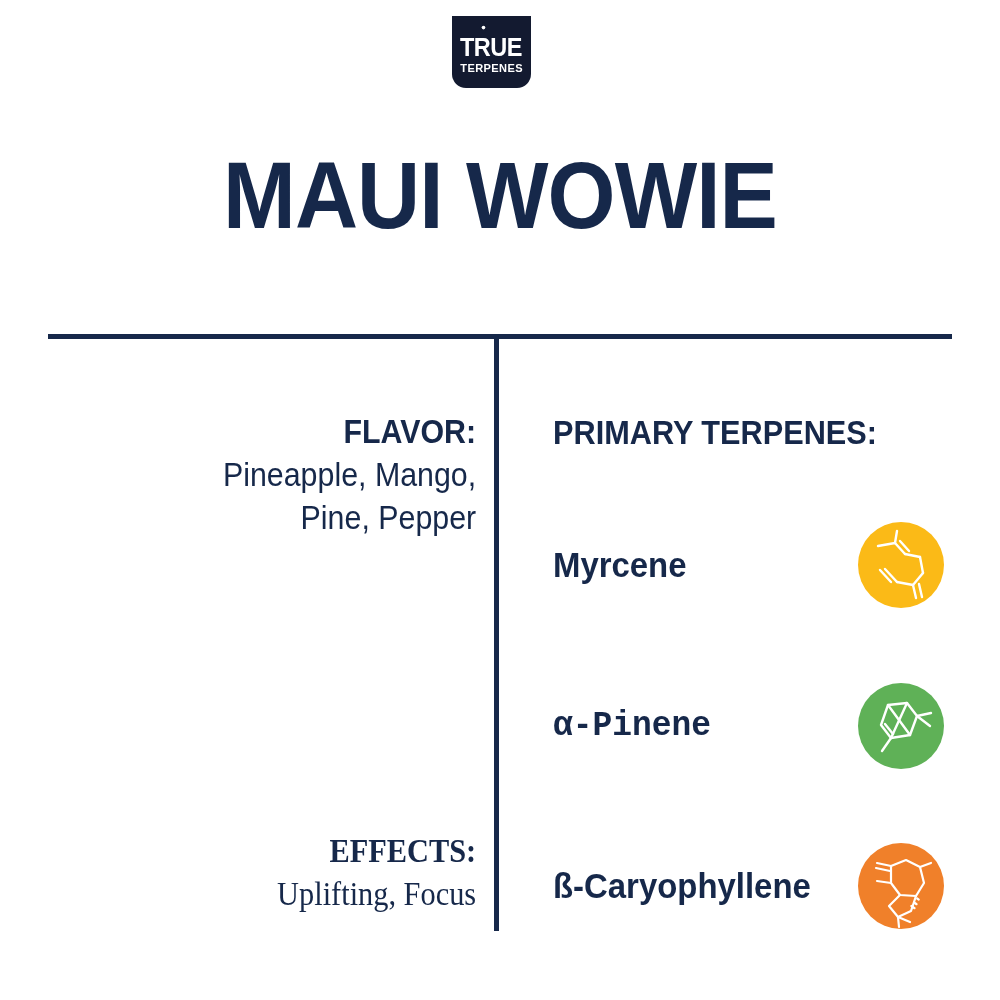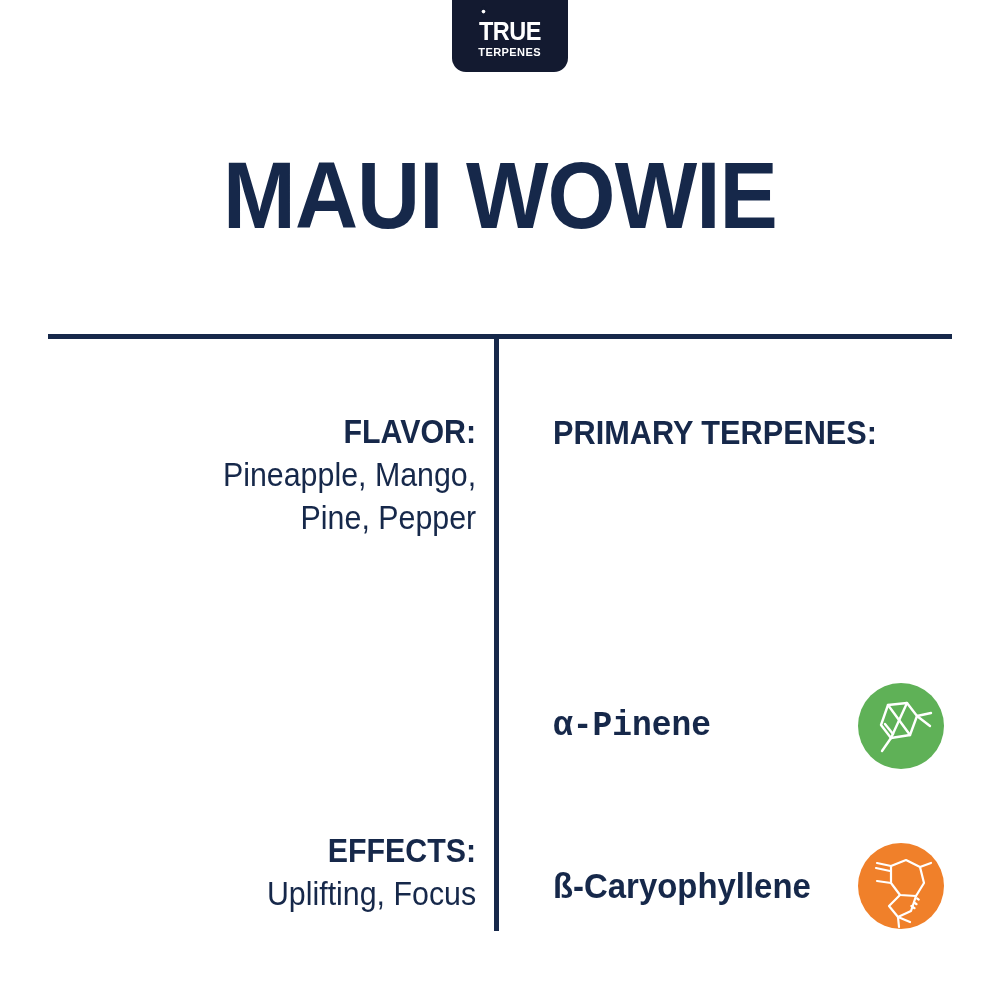--- a/index.html
+++ b/index.html
@@ -12,23 +12,23 @@
     background: #ffffff;
     font-family: "Liberation Sans", sans-serif;
     overflow: hidden;
     position: relative;
     color: #16284A;
   }
 
   
   .logo-badge {
     position: absolute;
-    top: 0;
+    top: 16px;
     left: 452px;
-    width: 116px;
+    width: 79px;
     height: 72px;
     background: #131A30;
     border-bottom-left-radius: 14px;
     border-bottom-right-radius: 14px;
     display: flex;
     flex-direction: column;
     align-items: center;
     justify-content: center;
     box-sizing: border-box;
     padding-top: 6px;
@@ -120,21 +120,21 @@
   .fact-value {
     font-size: 33px;
     font-weight: 500;
     line-height: 1.3;
     color: #16284A;
     transform: scaleX(0.92);
     margin-top: 2px;
   }
   .fact-flavor  { top: 79px; }
   .fact-strain  { top: 311px; }
-  .fact-effects { top: 498px; }
+  .fact-effects { top: 498px; font-family: Liberation Serif, serif; }
 
   
   .col-right {
     position: absolute;
     left: 499px;
     top: 334px;
     width: 501px;
     height: 640px;
   }
   .terp-heading {
@@ -209,20 +209,42 @@
     <div class="fact-label">EFFECTS:</div>
     <div class="fact-value">Uplifting, Focus</div>
   </div>
 
 </div>
 
 <div class="col-right">
 
   <div class="terp-heading">PRIMARY TERPENES:</div>
 
+  <div class="terp-row terp-row-0">
+    <div class="terp-name">Myrcene</div>
+    <span class="terp-icon">
+      <svg width="86" height="86" viewBox="0 0 86 86">
+        <circle cx="43" cy="43" r="43" fill="#FBBA17"></circle>
+        <g fill="none" stroke="#ffffff" stroke-width="2.4" stroke-linecap="round" stroke-linejoin="round">
+          <path d="M20 24 L37 21"></path>
+          <path d="M37 21 L39 9"></path>
+          <path d="M37 21 L47 32"></path>
+          <path d="M42 19 L51 29"></path>
+          <path d="M47 32 L62 35"></path>
+          <path d="M62 35 L65 51"></path>
+          <path d="M65 51 L55 63"></path>
+          <path d="M55 63 L39 60"></path>
+          <path d="M39 60 L27 47"></path>
+          <path d="M33 60 L22 48"></path>
+          <path d="M55 63 L58 76"></path>
+          <path d="M61 62 L64 75"></path>
+        </g>
+      </svg>
+    </span>
+  </div>
 
   <div class="terp-row terp-row-1">
     <div class="terp-name">α-Pinene</div>
     <span class="terp-icon">
       <svg width="86" height="86" viewBox="0 0 86 86">
         <circle cx="43" cy="43" r="43" fill="#5FB157"></circle>
         <g fill="none" stroke="#ffffff" stroke-width="2.4" stroke-linecap="round" stroke-linejoin="round">
           <path d="M30 22 L49 20 L59 33 L52 52 L33 55 L23 42 Z"></path>
           <path d="M27 41 L35 51"></path>
           <path d="M30 22 L52 52"></path>

